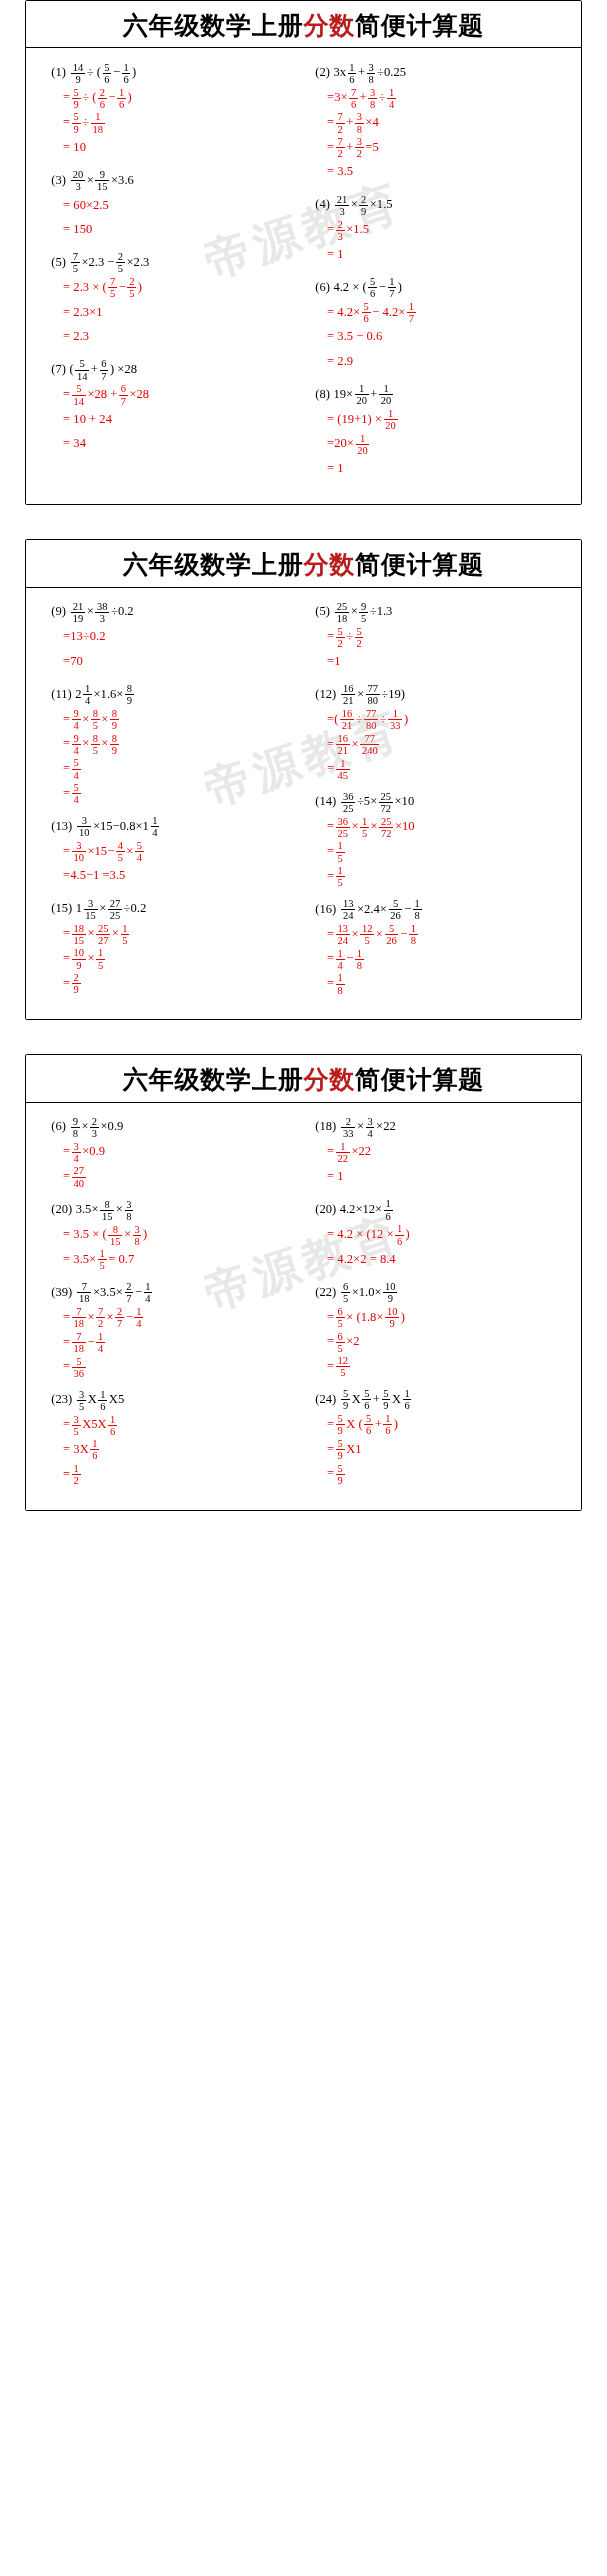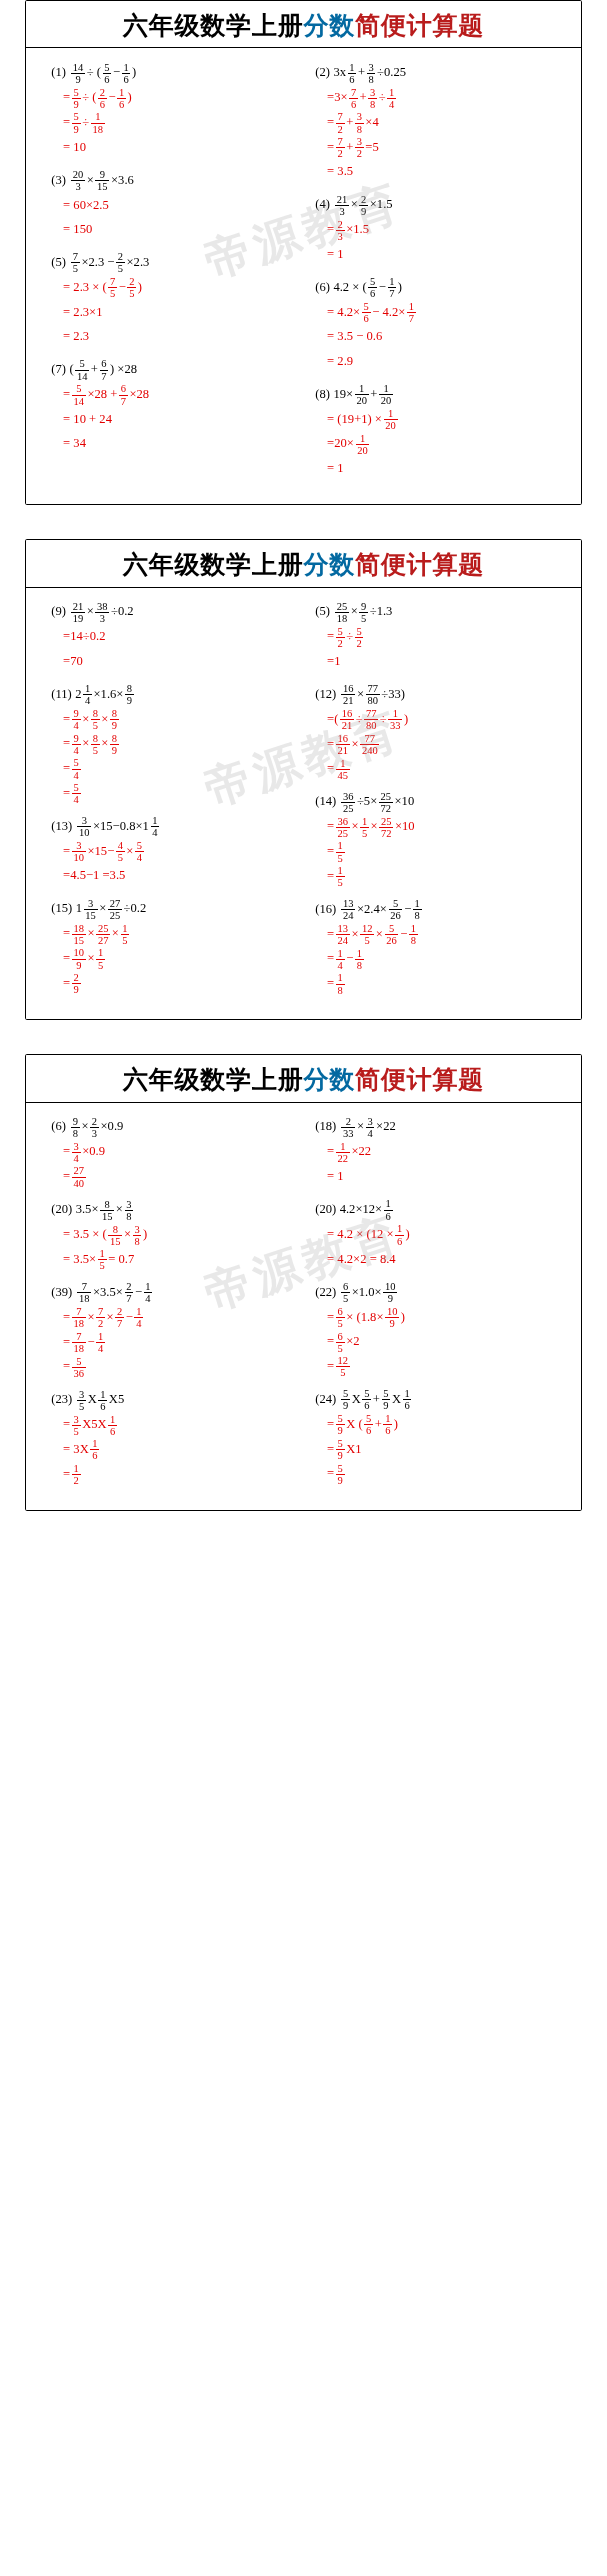--- a/index.html
+++ b/index.html
@@ -5,22 +5,22 @@
   html,body{margin:0;padding:0;background:#ffffff;}
   body{width:607px;font-family:"Liberation Serif",serif;color:#000;}
   .page{width:607px;position:relative;}
   .sheet{position:relative;width:557px;margin:0 auto;padding:0;}
   .sheet-inner{position:relative;border:1.7px solid #000;border-radius:1.7px;padding:0 0 15px 0;overflow:hidden;}
   .title{
     text-align:center;font-size:25px;font-weight:bold;letter-spacing:0.8px;
     padding:7.6px 0 5.9px 0;border-bottom:1.7px solid #000;white-space:nowrap;
     font-family:"Liberation Serif",serif;
   }
-  .title .blue{color:#0369a1;}
-  .title .red{color:#b91c1c;}
+  .title .blue{color:#b91c1c;}
+  .title .red{color:#000000;}
   .watermark{
     position:absolute;left:0;right:0;top:46%;transform:translateY(-50%) rotate(-18deg);
     text-align:center;font-size:46px;font-weight:bold;color:rgba(150,150,150,.22);
     letter-spacing:5px;pointer-events:none;user-select:none;white-space:nowrap;
   }
   .cols{display:flex;padding:11.8px 13.5px 0 13.5px;}
   .col{width:50%;box-sizing:border-box;padding:0 8.4px 0 11.8px;}
   .item{margin-bottom:8.4px;}
   .qline{font-size:12.6px;line-height:25px;white-space:nowrap;}
   .qno{margin-right:3.4px;}
@@ -98,21 +98,21 @@
     </div>
     <div class="page">
       <div class="sheet">
         <div class="sheet-inner">
           <div class="title"><span>六年级数学上册</span><span class="blue">分数</span><span class="red">简便计算题</span></div>
           <div class="watermark">帝源教育</div>
           <div class="cols">
             <div class="col">
               <div class="item">
                 <div class="qline"><span class="qno">(9)</span><span class="frac"><span class="n">21</span><span class="d">19</span></span><span>×</span><span class="frac"><span class="n">38</span><span class="d">3</span></span><span>÷0.2</span></div>
-                <div class="step"><span>=14÷0.2</span></div>
+                <div class="step"><span>=13÷0.2</span></div>
                 <div class="step"><span>=70</span></div>
               </div>
               <div class="item">
                 <div class="qline"><span class="qno">(11)</span><span>2</span><span class="frac"><span class="n">1</span><span class="d">4</span></span><span>×1.6×</span><span class="frac"><span class="n">8</span><span class="d">9</span></span></div>
                 <div class="step"><span>=</span><span class="frac"><span class="n">9</span><span class="d">4</span></span><span>×</span><span class="frac"><span class="n">8</span><span class="d">5</span></span><span>×</span><span class="frac"><span class="n">8</span><span class="d">9</span></span></div>
                 <div class="step"><span>=</span><span class="frac"><span class="n">9</span><span class="d">4</span></span><span>×</span><span class="frac"><span class="n">8</span><span class="d">5</span></span><span>×</span><span class="frac"><span class="n">8</span><span class="d">9</span></span></div>
                 <div class="step"><span>=</span><span class="frac"><span class="n">5</span><span class="d">4</span></span></div>
                 <div class="step"><span>=</span><span class="frac"><span class="n">5</span><span class="d">4</span></span></div>
               </div>
               <div class="item">
@@ -127,21 +127,21 @@
                 <div class="step"><span>=</span><span class="frac"><span class="n">2</span><span class="d">9</span></span></div>
               </div>
             </div>
             <div class="col">
               <div class="item">
                 <div class="qline"><span class="qno">(5)</span><span class="frac"><span class="n">25</span><span class="d">18</span></span><span>×</span><span class="frac"><span class="n">9</span><span class="d">5</span></span><span>÷1.3</span></div>
                 <div class="step"><span>=</span><span class="frac"><span class="n">5</span><span class="d">2</span></span><span>÷</span><span class="frac"><span class="n">5</span><span class="d">2</span></span></div>
                 <div class="step"><span>=1</span></div>
               </div>
               <div class="item">
-                <div class="qline"><span class="qno">(12)</span><span class="frac"><span class="n">16</span><span class="d">21</span></span><span>×</span><span class="frac"><span class="n">77</span><span class="d">80</span></span><span>÷33)</span></div>
+                <div class="qline"><span class="qno">(12)</span><span class="frac"><span class="n">16</span><span class="d">21</span></span><span>×</span><span class="frac"><span class="n">77</span><span class="d">80</span></span><span>÷19)</span></div>
                 <div class="step"><span>=(</span><span class="frac"><span class="n">16</span><span class="d">21</span></span><span>÷</span><span class="frac"><span class="n">77</span><span class="d">80</span></span><span>÷</span><span class="frac"><span class="n">1</span><span class="d">33</span></span><span>)</span></div>
                 <div class="step"><span>=</span><span class="frac"><span class="n">16</span><span class="d">21</span></span><span>×</span><span class="frac"><span class="n">77</span><span class="d">240</span></span></div>
                 <div class="step"><span>=</span><span class="frac"><span class="n">1</span><span class="d">45</span></span></div>
               </div>
               <div class="item">
                 <div class="qline"><span class="qno">(14)</span><span class="frac"><span class="n">36</span><span class="d">25</span></span><span>÷5×</span><span class="frac"><span class="n">25</span><span class="d">72</span></span><span>×10</span></div>
                 <div class="step"><span>=</span><span class="frac"><span class="n">36</span><span class="d">25</span></span><span>×</span><span class="frac"><span class="n">1</span><span class="d">5</span></span><span>×</span><span class="frac"><span class="n">25</span><span class="d">72</span></span><span>×10</span></div>
                 <div class="step"><span>=</span><span class="frac"><span class="n">1</span><span class="d">5</span></span></div>
                 <div class="step"><span>=</span><span class="frac"><span class="n">1</span><span class="d">5</span></span></div>
               </div>

